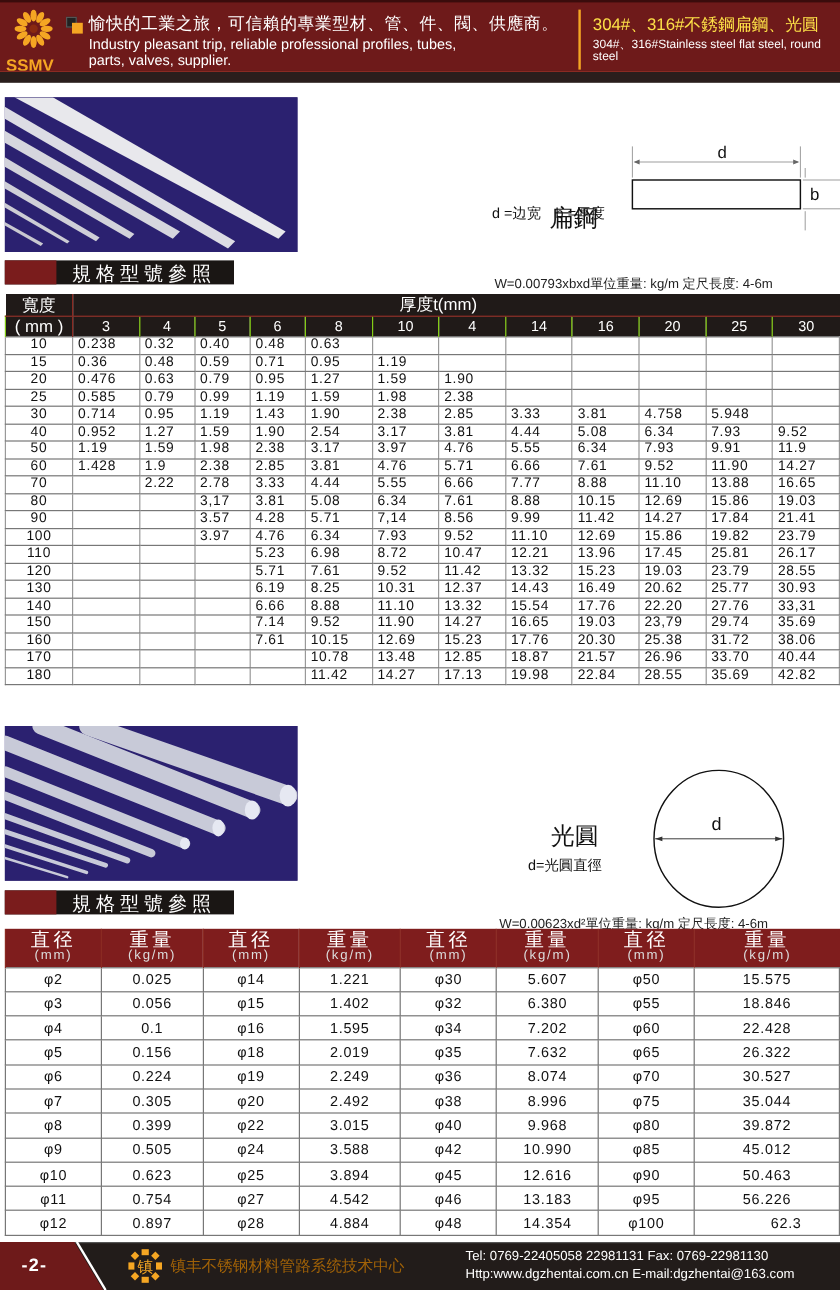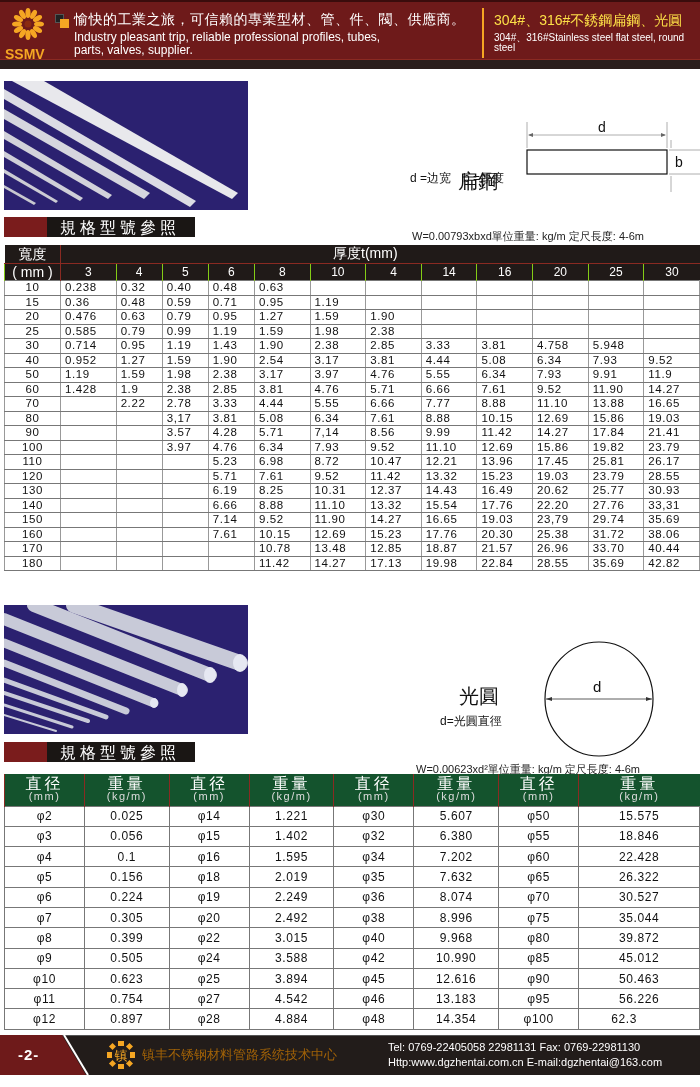--- a/index.html
+++ b/index.html
@@ -47,25 +47,25 @@
   .flat-table .h1 th { height: 18px; font-size: 14px; }
   .flat-table .h2 th { height: 16px; font-size: 12px; border-left: 1px solid #84cc16; border-top: 1px solid #8a2a22; margin-left: 48px; }
   .flat-table th.w { width: 56px; font-size: 14px; line-height: 16px; border-right: 1px solid #8a2a22; }
   .flat-table th.t { text-align: left; padding-left: 272px; }
   .flat-table td { height: 14.5px; border: 1px solid #999; padding: 0 4px; text-align: left; font-size: 11.5px; line-height: 13px; letter-spacing: 0.6px; }
   .flat-table td.w { text-align: center; }
   .flat-table tr.body-row td { border-top: 1px solid #777; border-bottom: 1px solid #777; }
 
   
   .round-table { position: absolute; left: 4px; top: 774px; width: 696px; }
-  .round-table th { background: #14532d; color: #fff; font-weight: normal; height: 32px; line-height: 13px; border-left: 1px solid #8a2a22; text-align: center; }
+  .round-table th { background: #7f1d1d; color: #fff; font-weight: normal; height: 32px; line-height: 13px; border-left: 1px solid #8a2a22; text-align: center; }
   .round-table th .cn { display: block; font-size: 16px; letter-spacing: 3px; }
   .round-table th .unit { display: block; font-size: 11px; letter-spacing: 1.5px; color: #ddd; }
   .round-table td { height: 20.3px; border: 1px solid #777; font-size: 12px; text-align: center; letter-spacing: 0.6px; }
-  .round-table td.wt-left { text-align: left; padding-left: 32px; }
+  .round-table td.wt-left { text-align: center; padding-left: 32px; }
 
   
   .footer { position: absolute; left: 0; top: 1035px; width: 700px; height: 40px; background: #221c1a; border-top: 1px solid #555; }
   .footer-red { position: absolute; left: 0; top: 1035px; width: 90px; height: 40px; }
   .page-num { position: absolute; left: 18px; top: 1046px; font-size: 15px; font-weight: bold; color: #fff; letter-spacing: 1px; }
   .footer-logo { position: absolute; left: 106px; top: 1040px; width: 30px; height: 30px; }
   .footer-org { position: absolute; left: 142px; top: 1046px; font-size: 13px; color: #a16207; white-space: nowrap; }
   .footer-tel { position: absolute; left: 388px; top: 1041px; font-size: 11px; color: #fff; white-space: nowrap; }
   .footer-web { position: absolute; left: 388px; top: 1056px; font-size: 11px; color: #fff; white-space: nowrap; }
 </style>

